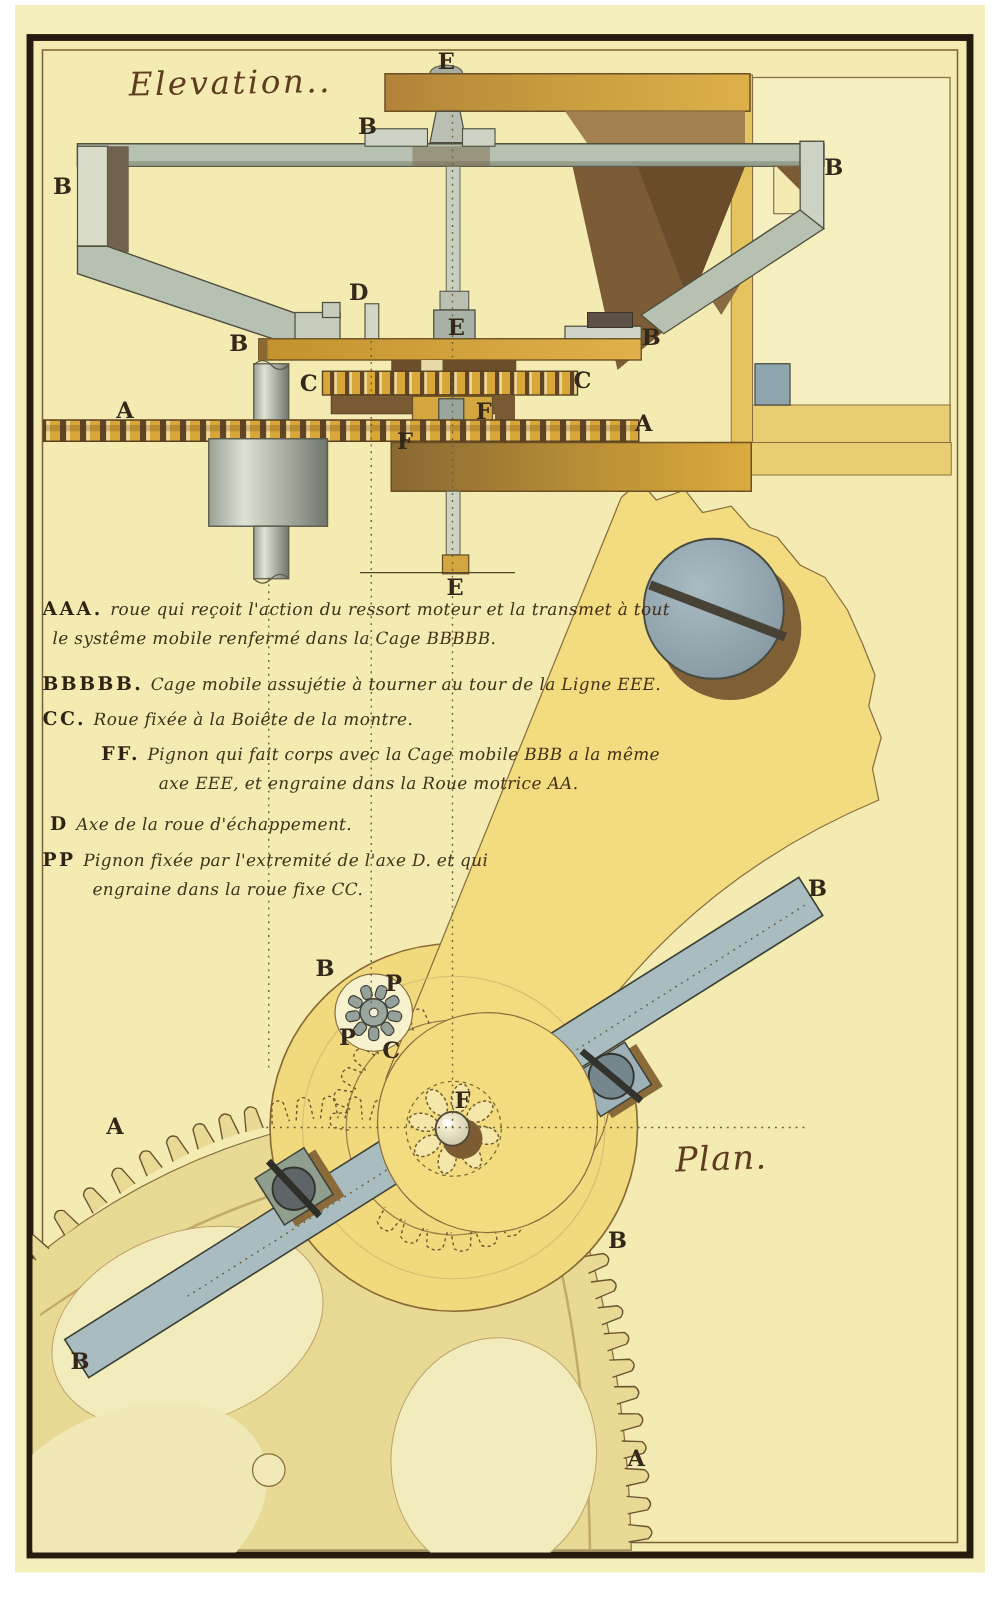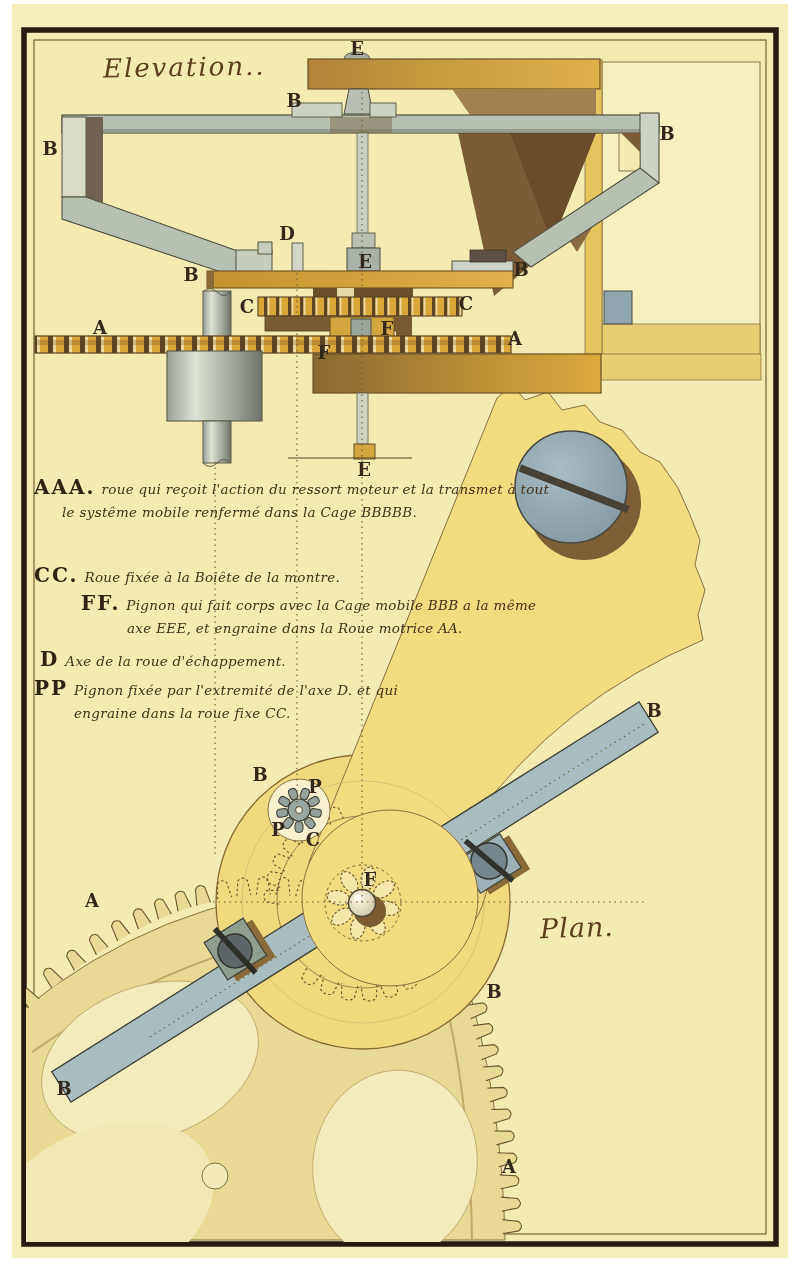--- a/index.html
+++ b/index.html
@@ -4,21 +4,21 @@
 <style>
   html,body{margin:0;padding:0;background:#ffffff;}
   #stage{position:relative;width:799px;height:1280px;overflow:hidden;
          font-family:"DejaVu Serif","Liberation Serif",serif;}
   #art{position:absolute;left:0;top:0;}
   .hand{position:absolute;font-style:italic;color:#5e3c1e;white-space:nowrap;}
   .title-el{font-size:26px;letter-spacing:2px;transform:rotate(-1deg);}
   .title-pl{font-size:27px;letter-spacing:1px;transform:rotate(-2deg);}
   .leg-row{position:absolute;font-size:13.5px;line-height:23px;color:#42301a;
            font-style:italic;white-space:nowrap;letter-spacing:0.3px;}
-  .leg-key{font-style:normal;font-weight:bold;font-size:20px;color:#2f2414;
+  .leg-key{font-style:normal;font-weight:bold;font-size:15px;color:#2f2414;
            letter-spacing:2px;margin-right:6px;}
   .leg-line2{white-space:nowrap;}
   text.lbl{font-family:"DejaVu Serif","Liberation Serif",serif;font-weight:bold;
            font-size:18px;fill:#33281a;text-anchor:middle;}
 </style>
 </head>
 <body>
 
 <div id="stage">
 
@@ -321,21 +321,24 @@
       <text class="lbl" x="509" y="1173">A</text>
     </g>
   </g>
 </svg>
 
 <div class="hand title-el" style="left:103px;top:52px;">Elevation..</div>
 <div class="hand title-pl" style="left:540px;top:912px;">Plan.</div>
 
 <div class="leg-row" style="left:34px;top:476px;">
   <span class="leg-key">AAA.</span><span class="leg-line">roue qui reçoit l'action du ressort moteur et la transmet à tout</span>
-  <div class="leg-line2" style="margin-left:28px;">le systême mobile renfermé dans la Cage BBBBB.</div>
+  <div class="leg-line2" style="margin-left:8px;">le systême mobile renfermé dans la Cage BBBBB.</div>
+</div>
+<div class="leg-row" style="left:34px;top:536px;">
+  <span class="leg-key">BBBBB.</span><span class="leg-line">Cage mobile assujétie à tourner au tour de la Ligne EEE.</span>
 </div>
 <div class="leg-row" style="left:34px;top:564px;text-align:center;">
   <span class="leg-key">CC.</span><span class="leg-line">Roue fixée à la Boiête de la montre.</span>
 </div>
 <div class="leg-row" style="left:34px;top:592px;padding-left:47px;">
   <span class="leg-key">FF.</span><span class="leg-line">Pignon qui fait corps avec la Cage mobile BBB a la même</span>
   <div class="leg-line2" style="margin-left:46px;">axe EEE, et engraine dans la Roue motrice AA.</div>
 </div>
 <div class="leg-row" style="left:40px;top:648px;">
   <span class="leg-key">D</span><span class="leg-line">Axe de la roue d'échappement.</span>

